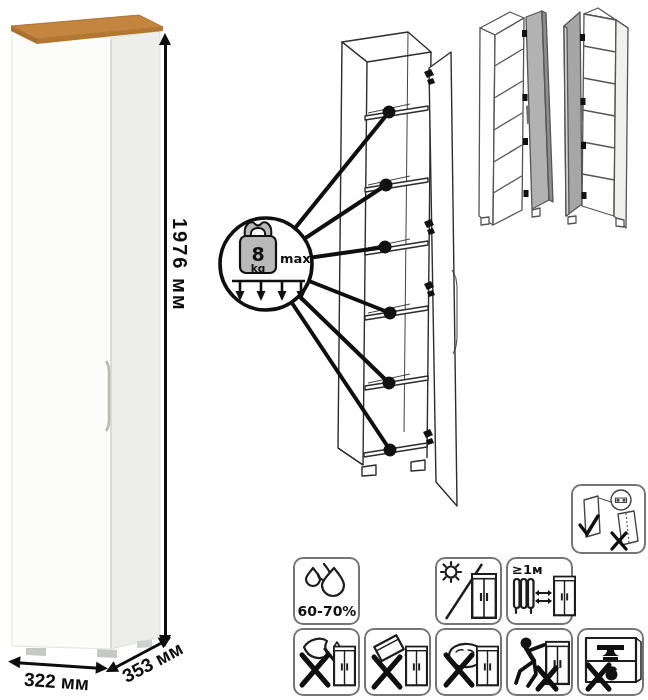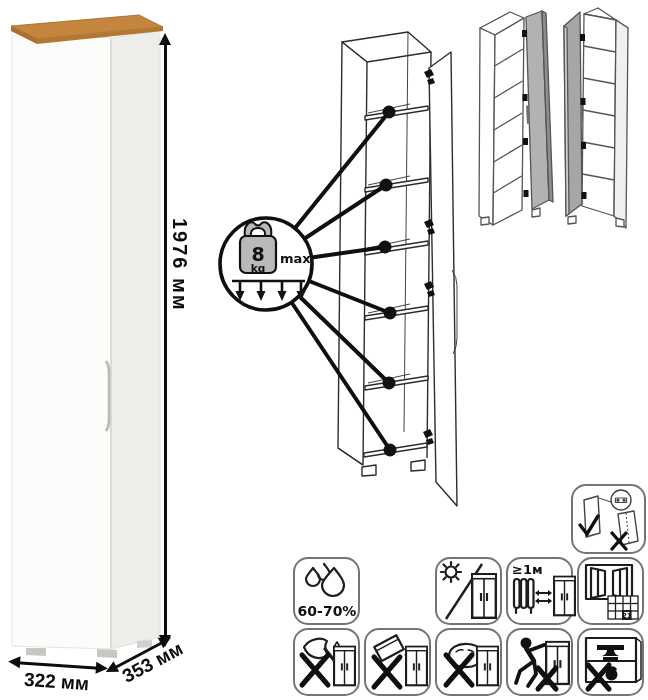--- a/index.html
+++ b/index.html
@@ -15,21 +15,21 @@
   .harrow .h1{position:absolute;left:0;top:0;width:0;height:0;
     border-top:6.5px solid transparent;border-bottom:6.5px solid transparent;border-right:12px solid #0d0d0d;}
   .harrow .h2{position:absolute;right:0;top:0;width:0;height:0;
     border-top:6.5px solid transparent;border-bottom:6.5px solid transparent;border-left:12px solid #0d0d0d;}
   .varrow{position:absolute;width:13px;}
   .varrow .shaft{position:absolute;top:9px;bottom:9px;left:5.2px;width:2.6px;background:#0d0d0d;}
   .varrow .h1{position:absolute;top:0;left:0;width:0;height:0;
     border-left:6.5px solid transparent;border-right:6.5px solid transparent;border-bottom:12px solid #0d0d0d;}
   .varrow .h2{position:absolute;bottom:0;left:0;width:0;height:0;
     border-left:6.5px solid transparent;border-right:6.5px solid transparent;border-top:12px solid #0d0d0d;}
-  .tile{position:absolute;width:67px;height:68px;border:2.4px solid #757575;border-radius:15px;
+  .tile{position:absolute;width:67px;height:68px;border:2.4px solid #757575;border-radius:10px;
         background:#fff;box-sizing:border-box;}
   .tile svg{left:1px;top:1px;}
   .ln{stroke:#2d2d2d;stroke-width:1.4;fill:#fff;stroke-linejoin:round;}
   .thin{stroke:#2d2d2d;stroke-width:0.9;fill:none;}
   .ic{stroke:#1d1d1d;stroke-width:2.2;fill:none;stroke-linecap:round;stroke-linejoin:round;}
   .xm{stroke:#0f0f0f;stroke-width:5;stroke-linecap:round;fill:none;}
   .blk{fill:#111;stroke:none;}
 </style>
 </head>
 <body>
@@ -268,41 +268,20 @@
           <polygon points="30,30 30,36 26,33"></polygon>
             <polygon points="39,30 39,36 43,33"></polygon>
           <polygon points="30,38 30,44 26,41"></polygon>
             <polygon points="39,38 39,44 43,41"></polygon>
         </g>
       </g>
       <use href="#sym-wardrobe" x="44" y="14" width="23" height="44"></use>
     </svg>
   </div>
 
-  <div class="tile" style="left:577px;top:557px;">
-    <svg width="62" height="63" viewBox="0 0 62 63">
-      <g class="ic" stroke-width="1.8">
-        <rect x="6" y="5" width="46" height="34"></rect>
-        <polygon points="11,8 25,11 25,35 11,38" fill="#fff"></polygon>
-        <line x1="18" y1="9.5" x2="18" y2="36.5"></line>
-        <polygon points="47,8 33,11 33,35 47,38" fill="#fff"></polygon>
-        <line x1="40" y1="9.5" x2="40" y2="36.5"></line>
-      </g>
-      <g stroke="#1d1d1d" stroke-width="1.3" fill="#fff">
-        <rect x="28" y="36" width="30" height="23"></rect>
-        <line x1="35.5" y1="36" x2="35.5" y2="59"></line>
-          <line x1="43" y1="36" x2="43" y2="59"></line>
-          <line x1="50.5" y1="36" x2="50.5" y2="59"></line>
-        <line x1="28" y1="43.5" x2="58" y2="43.5"></line>
-          <line x1="28" y1="51" x2="58" y2="51"></line>
-        <rect x="43" y="51" width="7.5" height="8" stroke-width="2"></rect>
-      </g>
-      <text x="46.8" y="57.5" font-size="7" text-anchor="middle">21</text>
-    </svg>
-  </div>
 
   <div class="tile" style="left:293px;top:628px;">
     <svg width="62" height="63" viewBox="0 0 62 63">
       <g class="ic">
         <path d="M8,16 C14,7 26,6 31,10 C28,15 29,21 33,24 C24,30 12,27 8,16 Z" fill="#fff"></path>
         <line x1="29" y1="18" x2="41" y2="33" stroke-width="3.2"></line>
         <path d="M41,11 c1.5,2 2.5,3.5 2.5,5 a2.5,2.5 0 1 1 -5,0 c0,-1.5 1,-3 2.5,-5 z" stroke-width="1.6"></path>
       </g>
       <path class="xm" d="M6,24 32,54 M32,24 6,54"></path>
       <use href="#sym-wardrobe" x="37" y="12" width="23" height="46"></use>

